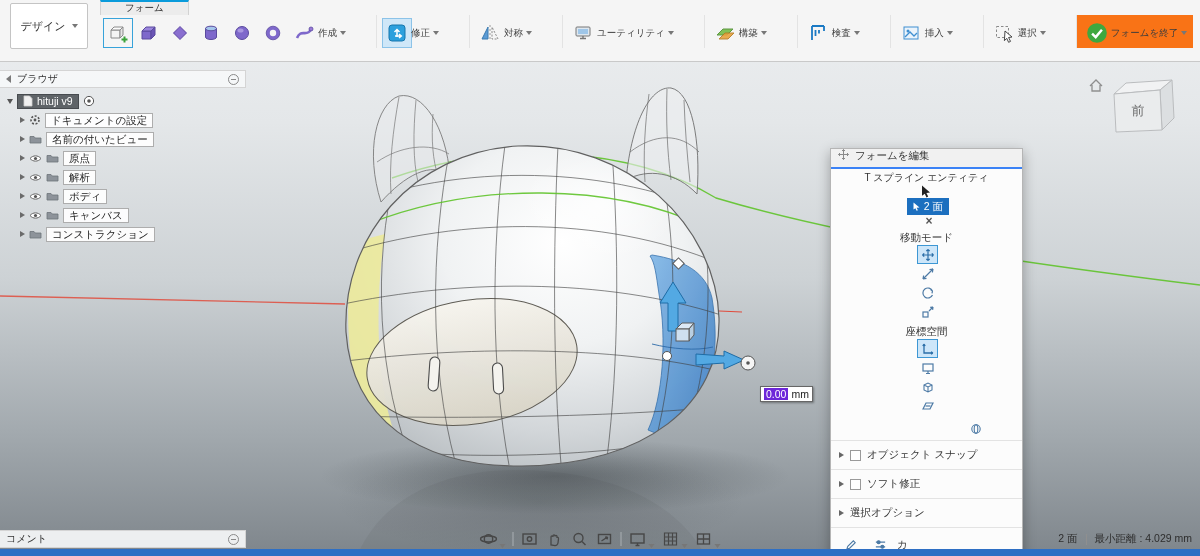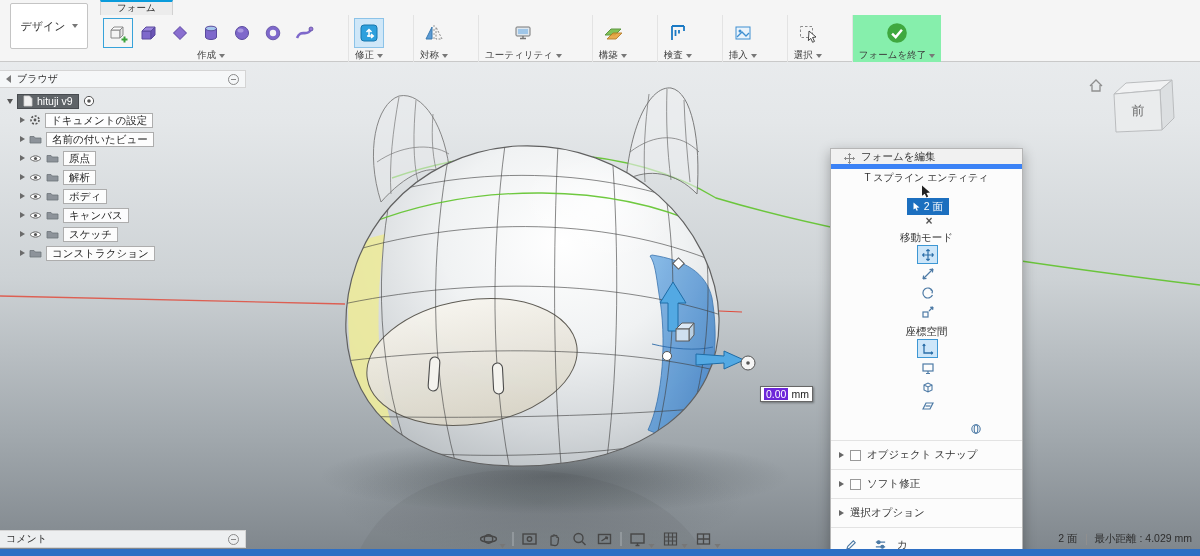--- a/index.html
+++ b/index.html
@@ -7,49 +7,49 @@
   body { font-family:"Liberation Sans","DejaVu Sans",sans-serif; font-size:11px; color:#333; position:relative; background:#fff; }
   #app { position:absolute; inset:0; width:1200px; height:556px; overflow:hidden; }
 
   
   .viewport { position:absolute; inset:0; background:linear-gradient(180deg,#edeff1 0%,#e4e7e9 22%,#cdd2d5 50%,#a2a9ae 78%,#7e858b 100%); }
   .scene { position:absolute; left:0; top:0; }
 
   
   .topbar { position:absolute; left:0; top:0; right:0; height:62px; background:#f5f5f5; border-bottom:1px solid #c9c9c9; z-index:20; }
   .workspace-btn { position:absolute; left:10px; top:3px; width:78px; height:46px; background:#fff; border:1px solid #c4c4c4; border-radius:2px; display:flex; align-items:center; justify-content:center; gap:6px; font-size:11px; cursor:default; }
-  .tab { position:absolute; left:100px; top:0; height:15px; padding:0 16px; background:#ececec; border-top:2px solid #0a9bdb; border-left:1px solid #d2d2d2; border-right:1px solid #d2d2d2; font-size:9.5px; display:flex; align-items:center; color:#333; }
+  .tab { position:absolute; left:100px; top:0; height:15px; padding:0 24px; background:#ececec; border-top:2px solid #0a9bdb; border-left:1px solid #d2d2d2; border-right:1px solid #d2d2d2; font-size:9.5px; display:flex; align-items:center; color:#333; }
   .tools { position:absolute; left:98px; top:15px; display:flex; align-items:flex-start; }
-  .tool-group { display:flex; flex-direction:column; align-items:center; padding:2px 6px 0; }
+  .tool-group { display:flex; flex-direction:row; align-items:center; padding:2px 6px 0; }
   .tool-group + .tool-group { border-left:1px solid #e3e3e3;margin-left:24px; }
   .icons-row { display:flex; align-items:center; gap:3px; height:31px; }
   .ticon { width:28px; height:28px; display:flex; align-items:center; justify-content:center; }
   .ticon.outlined { outline:1px solid #37a3da; }
   .ticon.hl { background:#cfe7f8; outline:1px solid #8cc3e8; }
   .group-label { margin-top:1px; height:13px; font-size:9.5px; color:#3d3d3d; display:flex; align-items:center; gap:3px; white-space:nowrap; }
   .caret { width:0; height:0; border-left:3px solid transparent; border-right:3px solid transparent; border-top:4px solid #777; }
-  .finish-group { background:#86efac; }
+  .finish-group { background:#f97316; }
 
   
   .browser { position:absolute; left:0; top:70px; width:246px; z-index:15; }
   .panel-header { height:18px; background:rgba(246,247,248,.92); border:1px solid #d4d4d4; border-left:none; display:flex; align-items:center; gap:6px; padding:6px 6px; font-size:10px; color:#333; }
   .tri-left { width:0; height:0; border-top:4px solid transparent; border-bottom:4px solid transparent; border-right:5px solid #7a7a7a; }
   .minus-circle { margin-left:auto; width:11px; height:11px; border:1px solid #8a8a8a; border-radius:50%; position:relative; }
   .minus-circle::after { content:""; position:absolute; left:2px; right:2px; top:4px; height:1px; background:#8a8a8a; }
   .tree { padding:4px 0 0 2px; display:flex; flex-direction:column; gap:1px; }
   .trow { display:flex; align-items:center; gap:4px; height:18px; }
   .trow.child { padding-left:12px; }
   .exp-r { width:0; height:0; border-top:3.5px solid transparent; border-bottom:3.5px solid transparent; border-left:5px solid #6a6a6a; margin-left:6px; flex:0 0 auto; }
   .exp-d { width:0; height:0; border-left:3.5px solid transparent; border-right:3.5px solid transparent; border-top:5px solid #555; margin-left:5px; flex:0 0 auto; }
   .label-box { background:rgba(255,255,255,.92); border:1px solid #adadad; padding:0 5px; height:15px; line-height:13px; font-size:10.5px; color:#222; white-space:nowrap; display:flex; align-items:center; gap:4px; }
   .root-box { background:#5f6468; border-color:#474b4f; color:#fff; }
 
   
   .dialog { position:absolute; left:830px; top:148px; width:193px; background:#fcfcfc; border:1px solid #b5b5b5; box-shadow:0 4px 12px rgba(0,0,0,.3); z-index:25; font-size:10.5px; }
-  .dlg-title { height:20px; background:#f1f1f1; border-bottom:5px solid #3b82f6; display:flex; align-items:flex-end; gap:6px; padding:0 13px; color:#333; }
+  .dlg-title { height:20px; background:#f1f1f1; border-bottom:2px solid #3b82f6; display:flex; align-items:flex-start; gap:6px; padding:0 7px; color:#333; }
   .drow { display:flex; align-items:center; padding:2px 7px; min-height:23px;flex-direction:column; }
   .dlabel { flex:1; color:#333; white-space:nowrap; }
   .ibtn { width:21px; height:19px; border:1px solid transparent; display:flex; align-items:center; justify-content:center; margin-left:2px; background:transparent; }
   .ibtn.sel { background:#cde6f9; border-color:#3d97d4; }
   .ibtn.sel-solid { background:#0f86cc; border-color:#0b6aa6; }
   .chip { background:#1c6fbf; color:#fff; display:flex; align-items:center; gap:4px; padding:1px 6px; height:17px; margin-left:3px; }
   .xbtn { margin-left:5px; color:#555; font-size:12px; font-weight:bold; line-height:1; }
   .section { border-top:1px solid #e3e3e3; display:flex; align-items:center; gap:6px; padding:7px 8px; }
   .tri-right { width:0; height:0; border-top:3.5px solid transparent; border-bottom:3.5px solid transparent; border-left:5px solid #666; }
   .checkbox { width:11px; height:11px; border:1px solid #9a9a9a; background:#fff; flex:0 0 auto; }
@@ -509,31 +509,20 @@
             <path d="M1,4.5 C4,1 9,1 12,4.5 C9,8 4,8 1,4.5 Z" fill="#fff" stroke="#666"></path>
             <circle cx="6.5" cy="4.5" r="1.6" fill="#555"></circle>
           </svg>
       <svg width="13" height="10" viewBox="0 0 13 10">
             <path d="M1,2.5 H5 L6.3,4 H12 V9 H1 Z" fill="#8d939a" stroke="#6d737a" stroke-width=".8"></path>
           </svg>
       <span class="label-box">キャンバス</span>
     </div>
     <div class="trow child">
       <span class="exp-r"></span>
-      <svg width="13" height="9" viewBox="0 0 13 9">
-            <path d="M1,4.5 C4,1 9,1 12,4.5 C9,8 4,8 1,4.5 Z" fill="#fff" stroke="#666"></path>
-            <circle cx="6.5" cy="4.5" r="1.6" fill="#555"></circle>
-          </svg>
-      <svg width="13" height="10" viewBox="0 0 13 10">
-            <path d="M1,2.5 H5 L6.3,4 H12 V9 H1 Z" fill="#8d939a" stroke="#6d737a" stroke-width=".8"></path>
-          </svg>
-      <span class="label-box">スケッチ</span>
-    </div>
-    <div class="trow child">
-      <span class="exp-r"></span>
       <svg width="13" height="10" viewBox="0 0 13 10">
             <path d="M1,2.5 H5 L6.3,4 H12 V9 H1 Z" fill="#8d939a" stroke="#6d737a" stroke-width=".8"></path>
           </svg>
       <span class="label-box">コンストラクション</span>
     </div>
   </div>
 </div>
 
 <div class="dialog">
   <div class="dlg-title">

